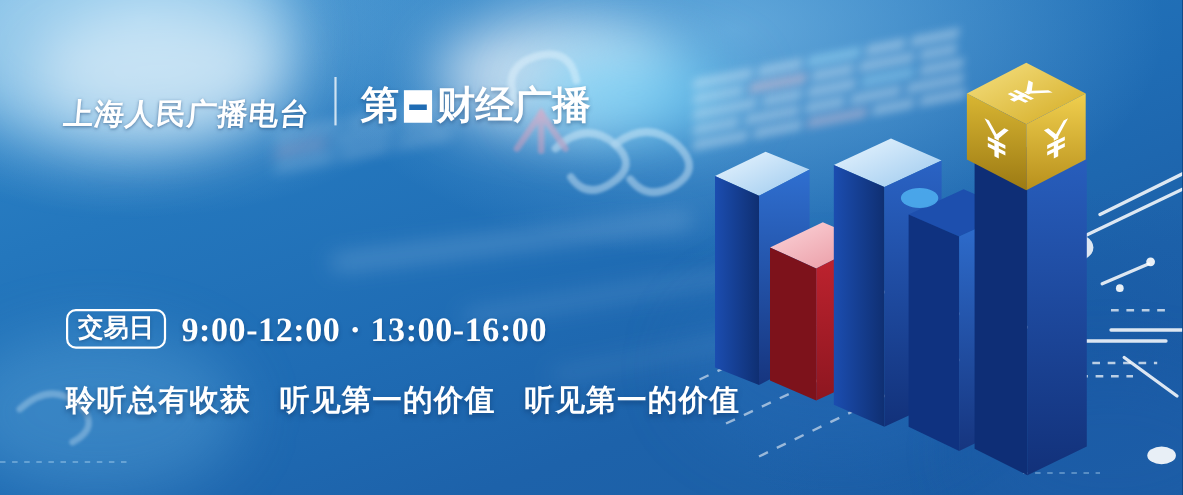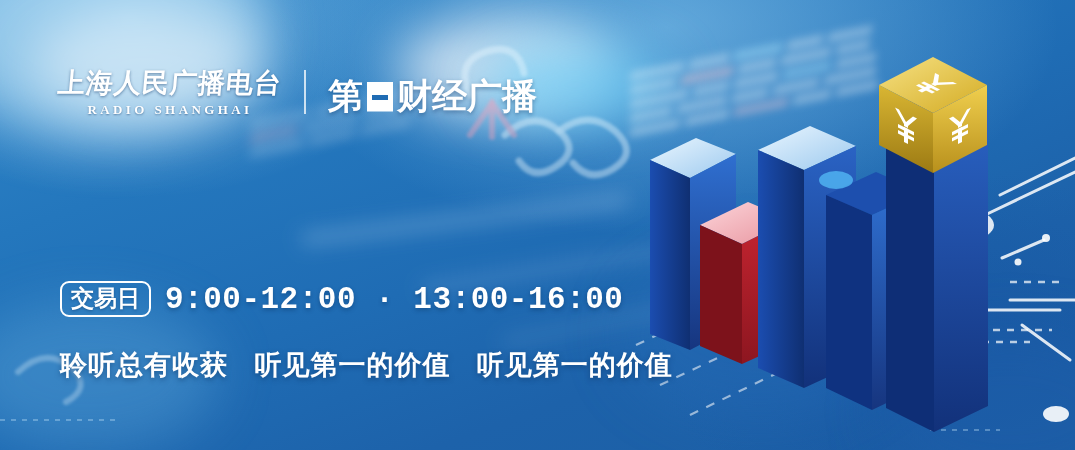--- a/index.html
+++ b/index.html
@@ -81,21 +81,21 @@
   .schedule{position:absolute;left:60px;top:281px;display:flex;align-items:center;gap:14px;justify-content:flex-end;}
   .badge{
     border:2.5px solid #ffffff;border-radius:9px;
     padding:4px 9px 5px 9px;
     font-family:"DejaVu Sans","Liberation Sans",sans-serif;
     font-weight:bold;font-size:23px;line-height:1;color:#ffffff;
     white-space:nowrap;
     text-shadow:0 1px 3px rgba(10,50,100,.45);
   }
   .times{
-    font-family:Liberation Mono, monospace;
+    font-family:Liberation Serif, serif;
     font-weight:bold;font-size:31px;line-height:1;color:#ffffff;
     letter-spacing:.5px;white-space:nowrap;
     text-shadow:0 2px 4px rgba(10,50,100,.45);
   }
 
   .tagline{
     position:absolute;left:60px;top:351px;
     font-family:"DejaVu Sans","Liberation Sans",sans-serif;
     font-weight:bold;font-size:27px;line-height:1;color:#ffffff;
     letter-spacing:1px;white-space:nowrap;
@@ -331,21 +331,20 @@
       <rect x="3" y="21" width="16" height="3.4"></rect>
       <rect x="9" y="15" width="4" height="15"></rect>
     </g>
   </svg>
 
   <div class="content">
 
     <div class="logorow">
       <div class="logo-left">
         <div class="logo-cn">上海人民广播电台</div>
-        <div class="logo-en">RADIO SHANGHAI</div>
       </div>
       <div class="logo-div"></div>
       <div class="logo-right">
         <span>第</span>
         <span class="yi-box"></span>
         <span>财经广播</span>
       </div>
     </div>
 
 

